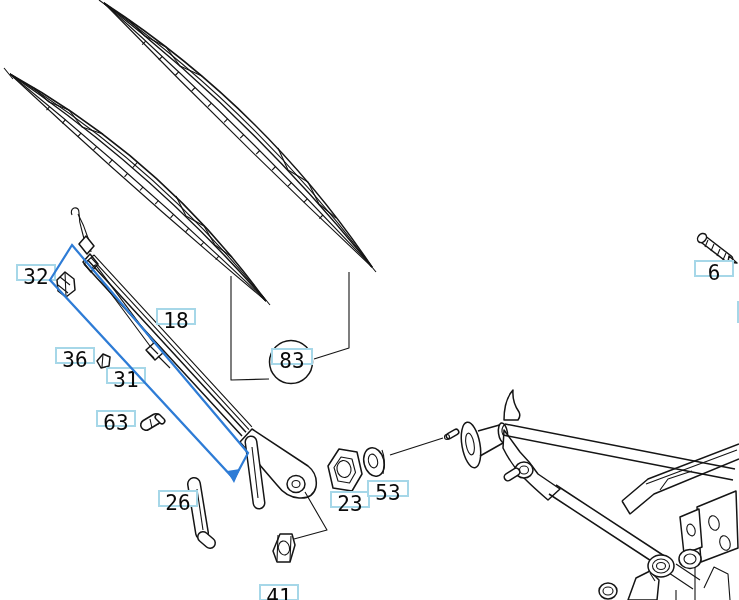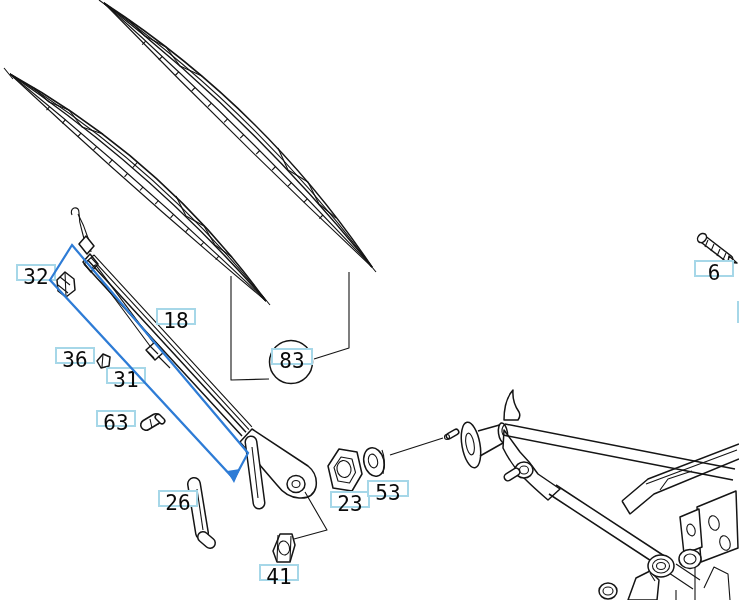--- a/index.html
+++ b/index.html
@@ -207,21 +207,21 @@
     </div>
   <div class="callout" style="left:106px;top:367px">
       <span>31</span>
     </div>
   <div class="callout" style="left:96px;top:410px">
       <span>63</span>
     </div>
   <div class="callout" style="left:158px;top:490px">
       <span>26</span>
     </div>
-  <div class="callout" style="left:259px;top:564px">
+  <div class="callout" style="left:259px;top:584px">
       <span>41</span>
     </div>
   <div class="callout" style="left:330px;top:491px">
       <span>23</span>
     </div>
   <div class="callout w42" style="left:367px;top:480px">
       <span>53</span>
     </div>
   <div class="callout w42" style="left:271px;top:348px">
       <span>83</span>

